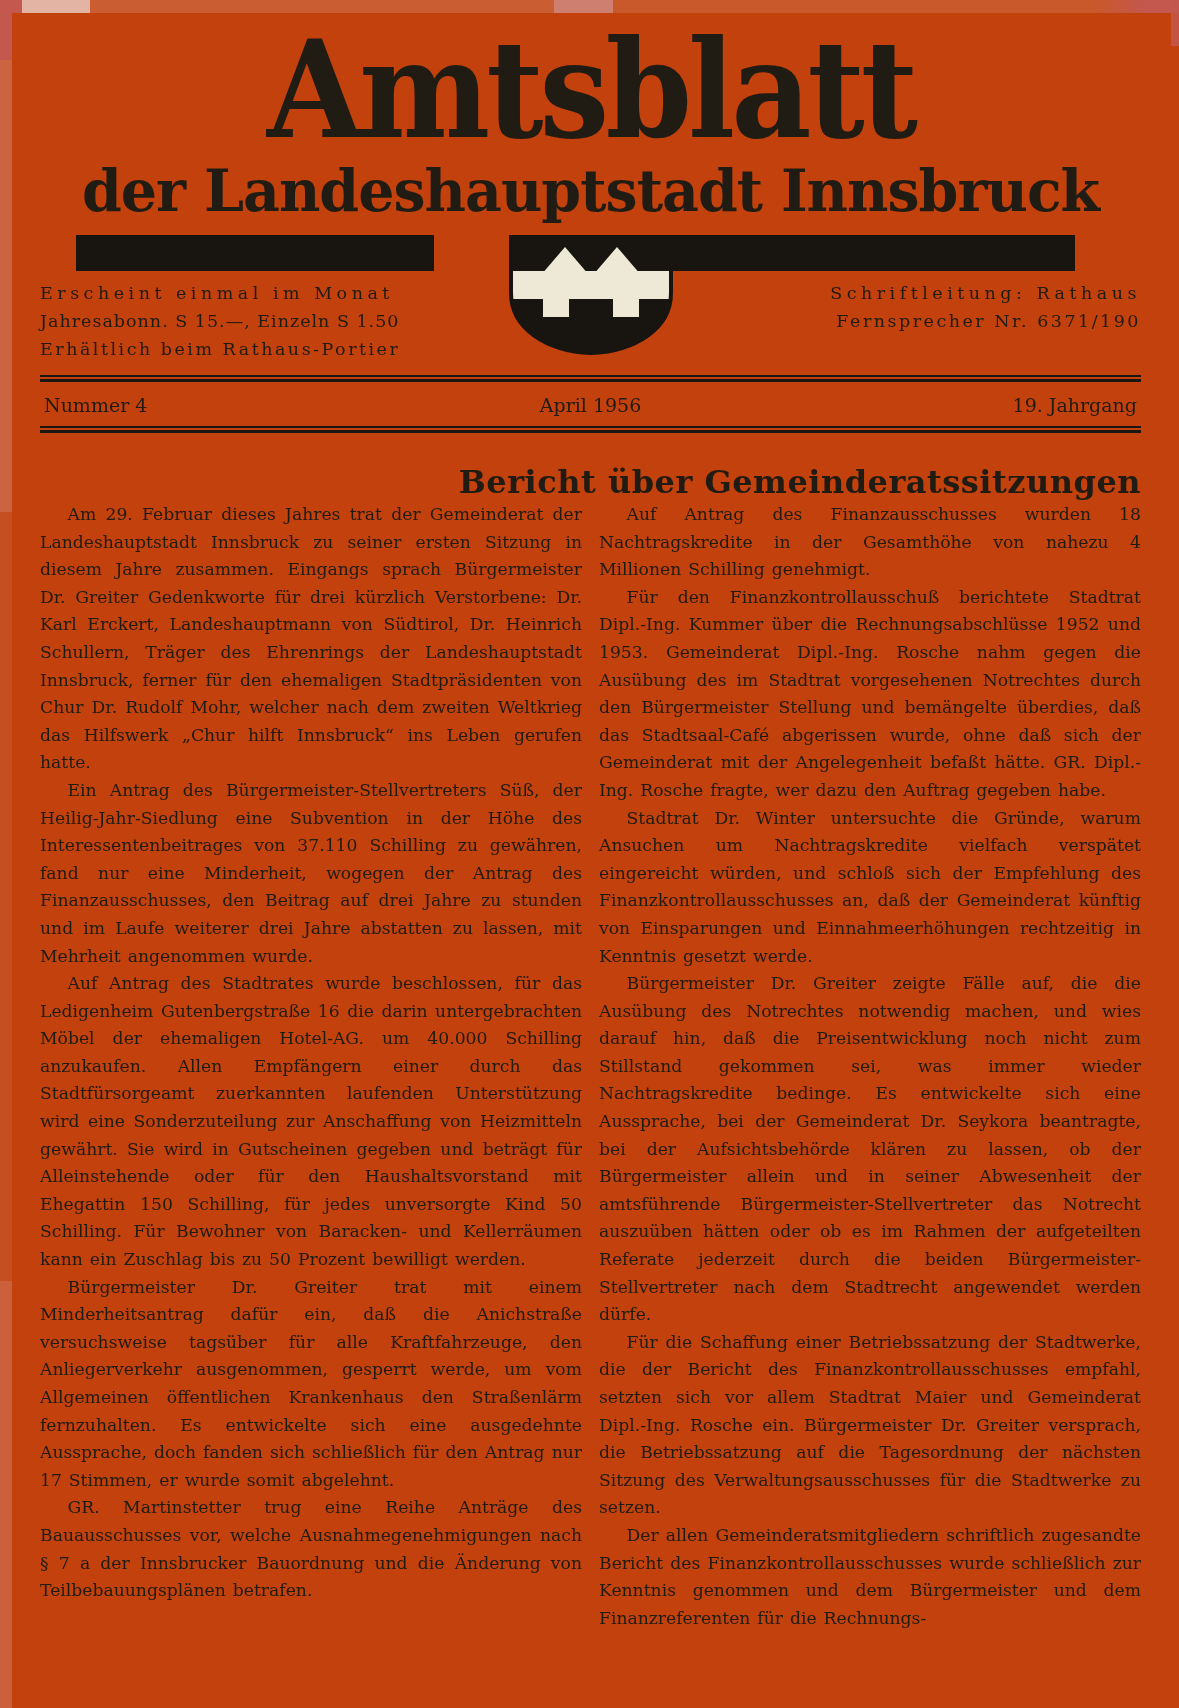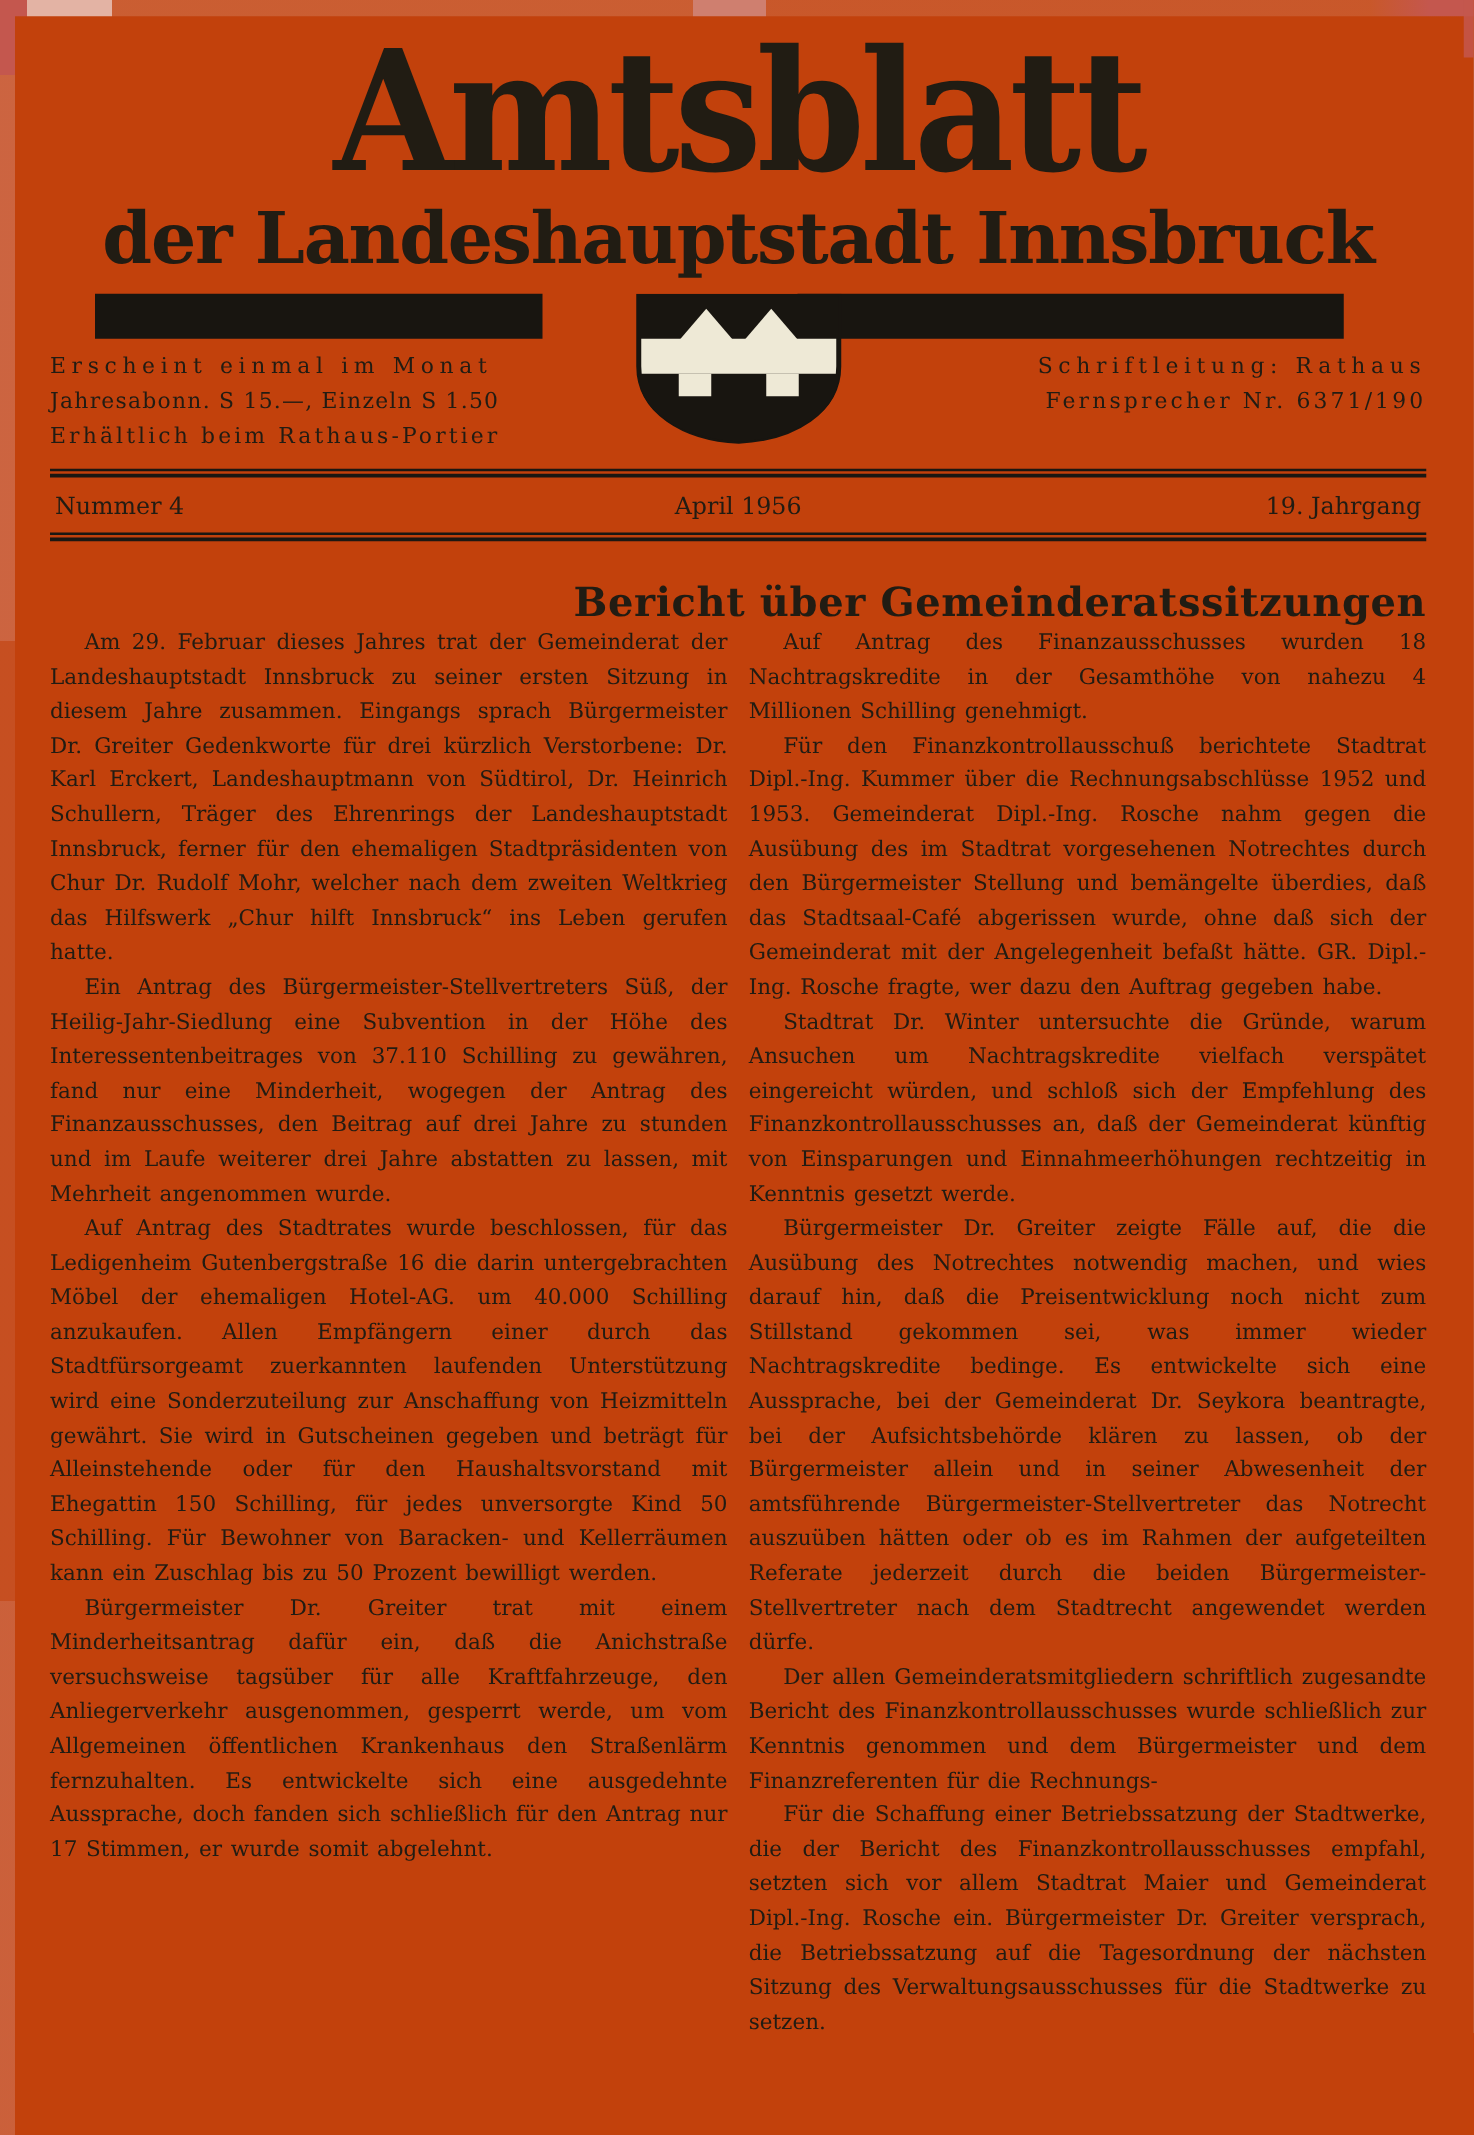--- a/index.html
+++ b/index.html
@@ -116,23 +116,24 @@
   <div class="rule r2"></div>
 
   <h2 class="article-title">Bericht über Gemeinderatssitzungen</h2>
 
   <main class="columns">
     <div class="col">
       <p class="para">Am 29. Februar dieses Jahres trat der Gemeinderat der Landeshauptstadt Innsbruck zu seiner ersten Sitzung in diesem Jahre zusammen. Eingangs sprach Bürgermeister Dr. Greiter Gedenkworte für drei kürzlich Verstorbene: Dr. Karl Erckert, Landeshauptmann von Südtirol, Dr. Heinrich Schullern, Träger des Ehrenrings der Landeshauptstadt Innsbruck, ferner für den ehemaligen Stadtpräsidenten von Chur Dr. Rudolf Mohr, welcher nach dem zweiten Weltkrieg das Hilfswerk „Chur hilft Innsbruck“ ins Leben gerufen hatte.</p>
       <p class="para">Ein Antrag des Bürgermeister-Stellvertreters Süß, der Heilig-Jahr-Siedlung eine Subvention in der Höhe des Interessentenbeitrages von 37.110 Schilling zu gewähren, fand nur eine Minderheit, wogegen der Antrag des Finanzausschusses, den Beitrag auf drei Jahre zu stunden und im Laufe weiterer drei Jahre abstatten zu lassen, mit Mehrheit angenommen wurde.</p>
       <p class="para">Auf Antrag des Stadtrates wurde beschlossen, für das Ledigenheim Gutenbergstraße 16 die darin untergebrachten Möbel der ehemaligen Hotel-AG. um 40.000 Schilling anzukaufen. Allen Empfängern einer durch das Stadtfürsorgeamt zuerkannten laufenden Unterstützung wird eine Sonderzuteilung zur Anschaffung von Heizmitteln gewährt. Sie wird in Gutscheinen gegeben und beträgt für Alleinstehende oder für den Haushaltsvorstand mit Ehegattin 150 Schilling, für jedes unversorgte Kind 50 Schilling. Für Bewohner von Baracken- und Kellerräumen kann ein Zuschlag bis zu 50 Prozent bewilligt werden.</p>
       <p class="para">Bürgermeister Dr. Greiter trat mit einem Minderheitsantrag dafür ein, daß die Anichstraße versuchsweise tagsüber für alle Kraftfahrzeuge, den Anliegerverkehr ausgenommen, gesperrt werde, um vom Allgemeinen öffentlichen Krankenhaus den Straßenlärm fernzuhalten. Es entwickelte sich eine ausgedehnte Aussprache, doch fanden sich schließlich für den Antrag nur 17 Stimmen, er wurde somit abgelehnt.</p>
+      <p class="para">GR. Martinstetter trug eine Reihe Anträge des Bauausschusses vor, welche Ausnahmegenehmigungen nach § 7 a der Innsbrucker Bauordnung und die Änderung von Teilbebauungsplänen betrafen.</p>
     </div>
     <div class="col">
       <p class="para">Auf Antrag des Finanzausschusses wurden 18 Nachtragskredite in der Gesamthöhe von nahezu 4 Millionen Schilling genehmigt.</p>
       <p class="para">Für den Finanzkontrollausschuß berichtete Stadtrat Dipl.-Ing. Kummer über die Rechnungsabschlüsse 1952 und 1953. Gemeinderat Dipl.-Ing. Rosche nahm gegen die Ausübung des im Stadtrat vorgesehenen Notrechtes durch den Bürgermeister Stellung und bemängelte überdies, daß das Stadtsaal-Café abgerissen wurde, ohne daß sich der Gemeinderat mit der Angelegenheit befaßt hätte. GR. Dipl.-Ing. Rosche fragte, wer dazu den Auftrag gegeben habe.</p>
       <p class="para">Stadtrat Dr. Winter untersuchte die Gründe, warum Ansuchen um Nachtragskredite vielfach verspätet eingereicht würden, und schloß sich der Empfehlung des Finanzkontrollausschusses an, daß der Gemeinderat künftig von Einsparungen und Einnahmeerhöhungen rechtzeitig in Kenntnis gesetzt werde.</p>
       <p class="para">Bürgermeister Dr. Greiter zeigte Fälle auf, die die Ausübung des Notrechtes notwendig machen, und wies darauf hin, daß die Preisentwicklung noch nicht zum Stillstand gekommen sei, was immer wieder Nachtragskredite bedinge. Es entwickelte sich eine Aussprache, bei der Gemeinderat Dr. Seykora beantragte, bei der Aufsichtsbehörde klären zu lassen, ob der Bürgermeister allein und in seiner Abwesenheit der amtsführende Bürgermeister-Stellvertreter das Notrecht auszuüben hätten oder ob es im Rahmen der aufgeteilten Referate jederzeit durch die beiden Bürgermeister-Stellvertreter nach dem Stadtrecht angewendet werden dürfe.</p>
+      <p class="para">Für die Schaffung einer Betriebssatzung der Stadtwerke, die der Bericht des Finanzkontrollausschusses empfahl, setzten sich vor allem Stadtrat Maier und Gemeinderat Dipl.-Ing. Rosche ein. Bürgermeister Dr. Greiter versprach, die Betriebssatzung auf die Tagesordnung der nächsten Sitzung des Verwaltungsausschusses für die Stadtwerke zu setzen.</p>
       <p class="para">Der allen Gemeinderatsmitgliedern schriftlich zugesandte Bericht des Finanzkontrollausschusses wurde schließlich zur Kenntnis genommen und dem Bürgermeister und dem Finanzreferenten für die Rechnungs-</p>
-      <p class="para">Für die Schaffung einer Betriebssatzung der Stadtwerke, die der Bericht des Finanzkontrollausschusses empfahl, setzten sich vor allem Stadtrat Maier und Gemeinderat Dipl.-Ing. Rosche ein. Bürgermeister Dr. Greiter versprach, die Betriebssatzung auf die Tagesordnung der nächsten Sitzung des Verwaltungsausschusses für die Stadtwerke zu setzen.</p>
     </div>
   </main>
 </div>
 
 </body></html>

